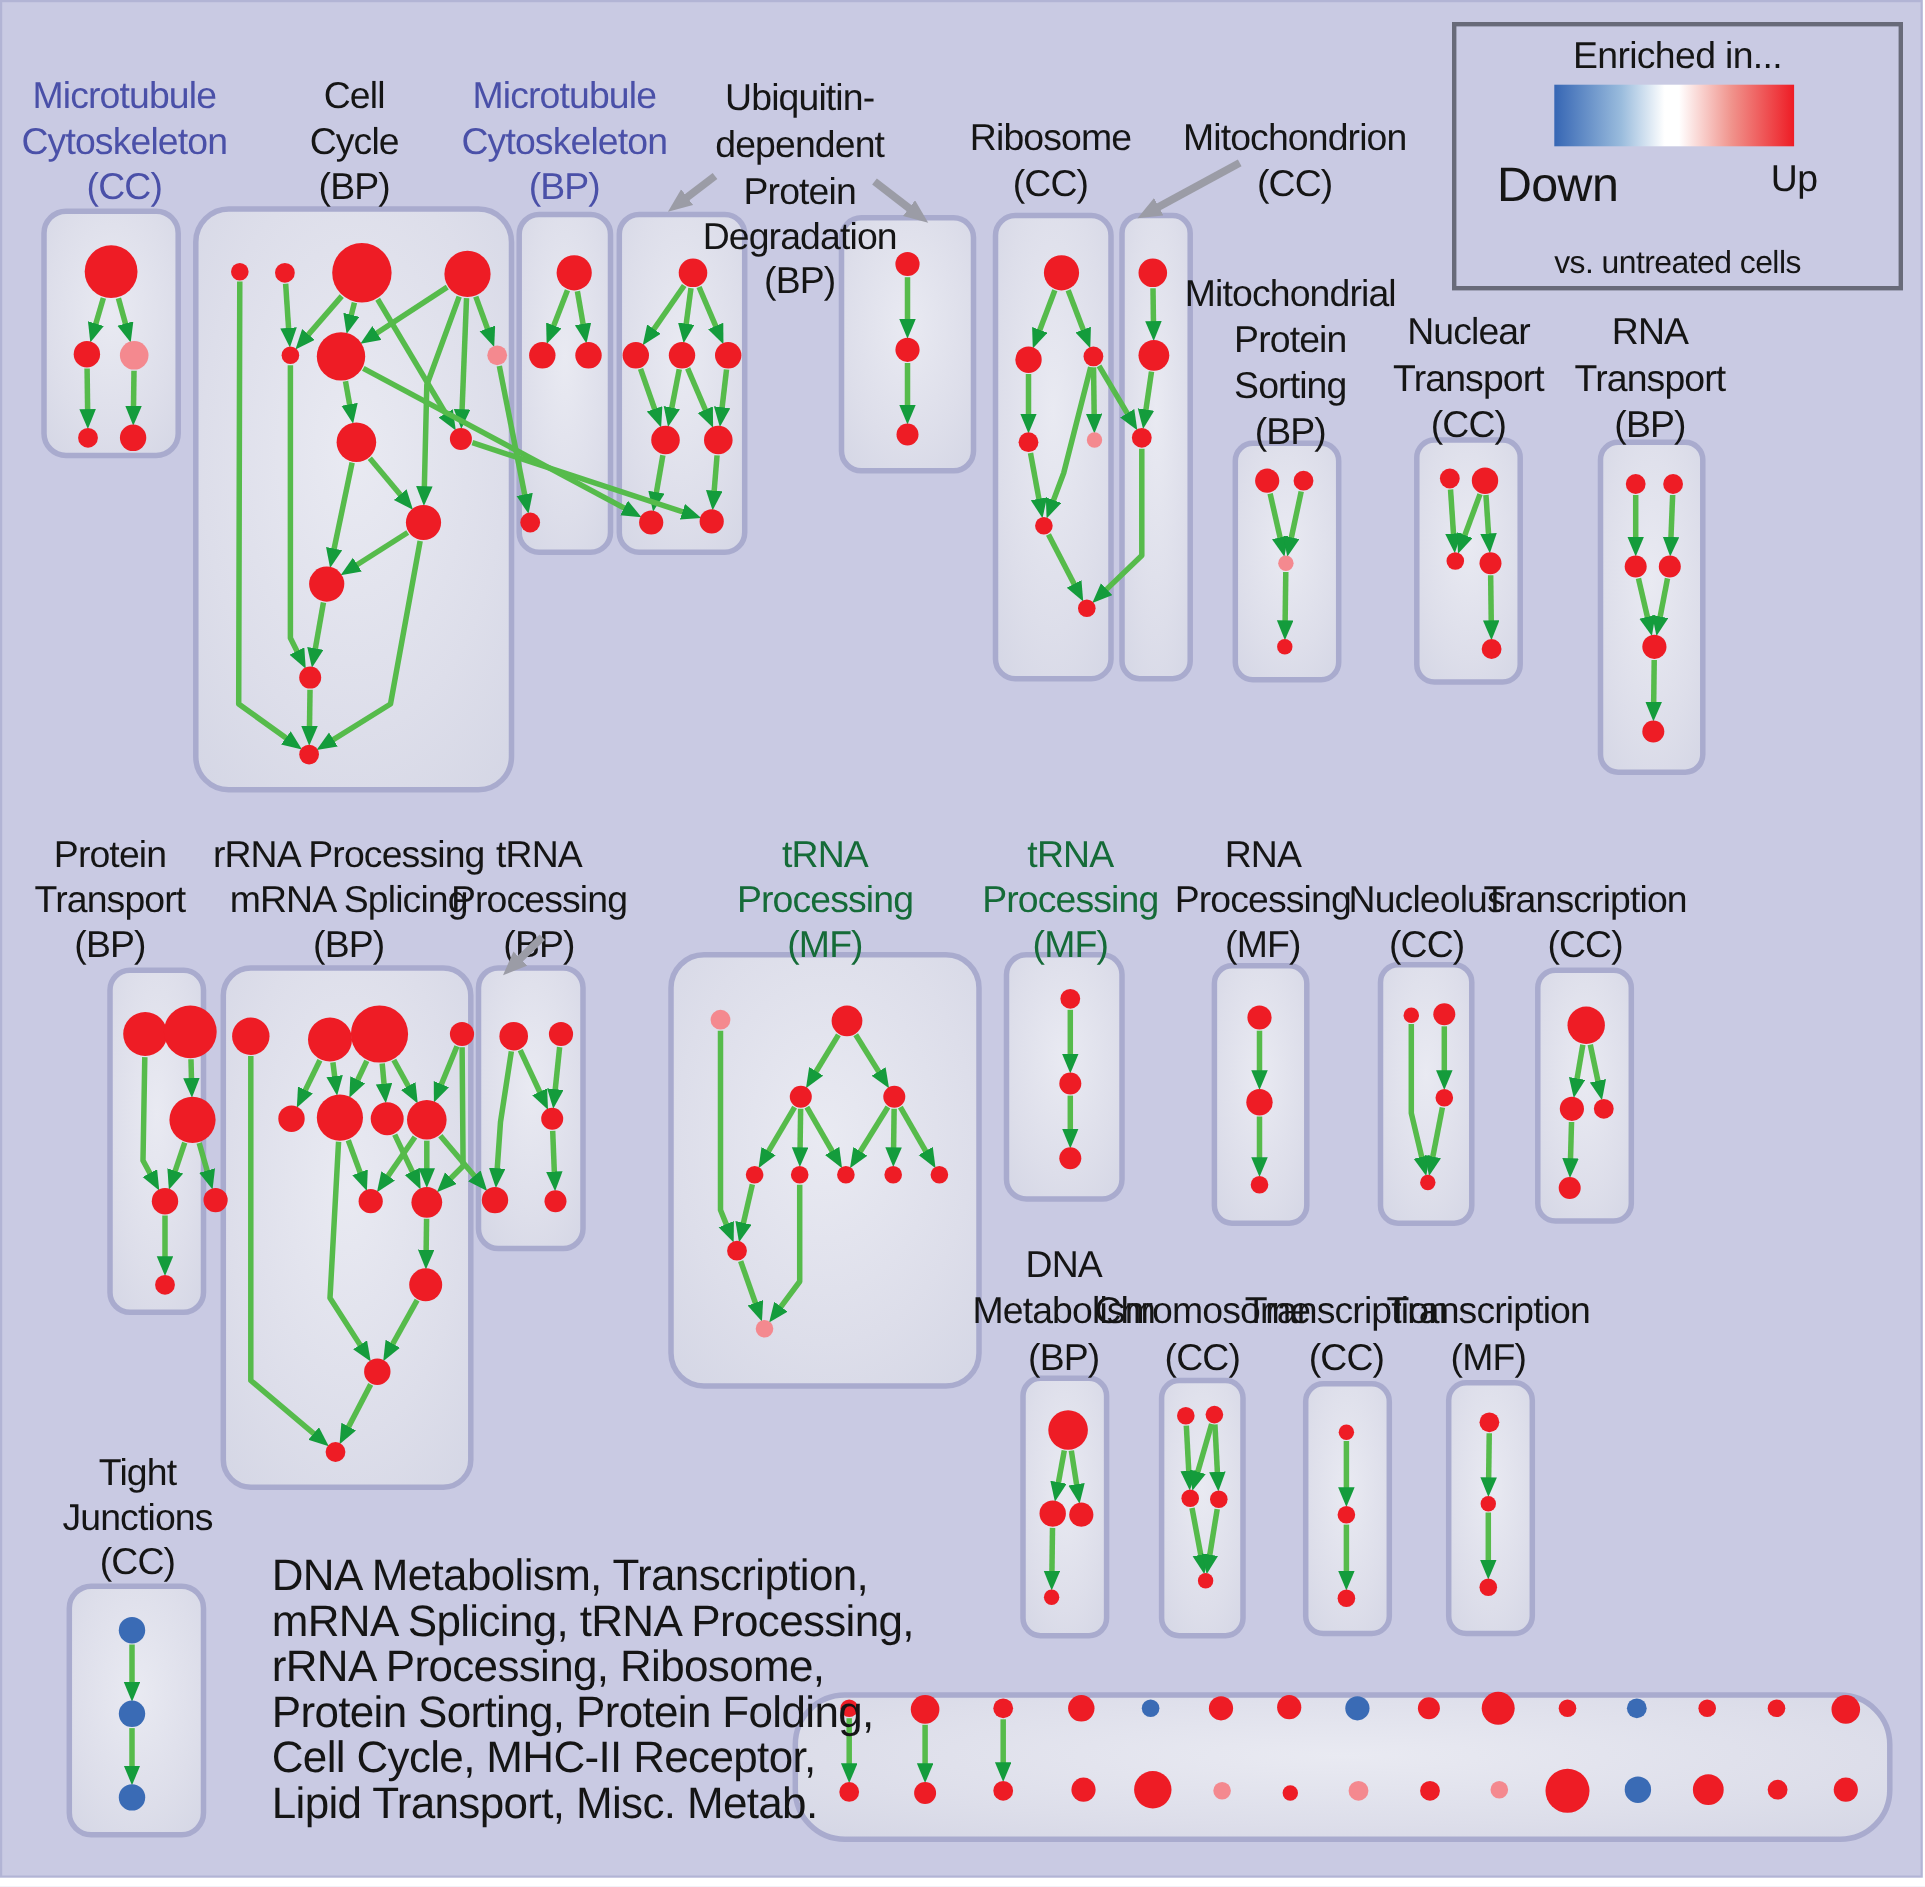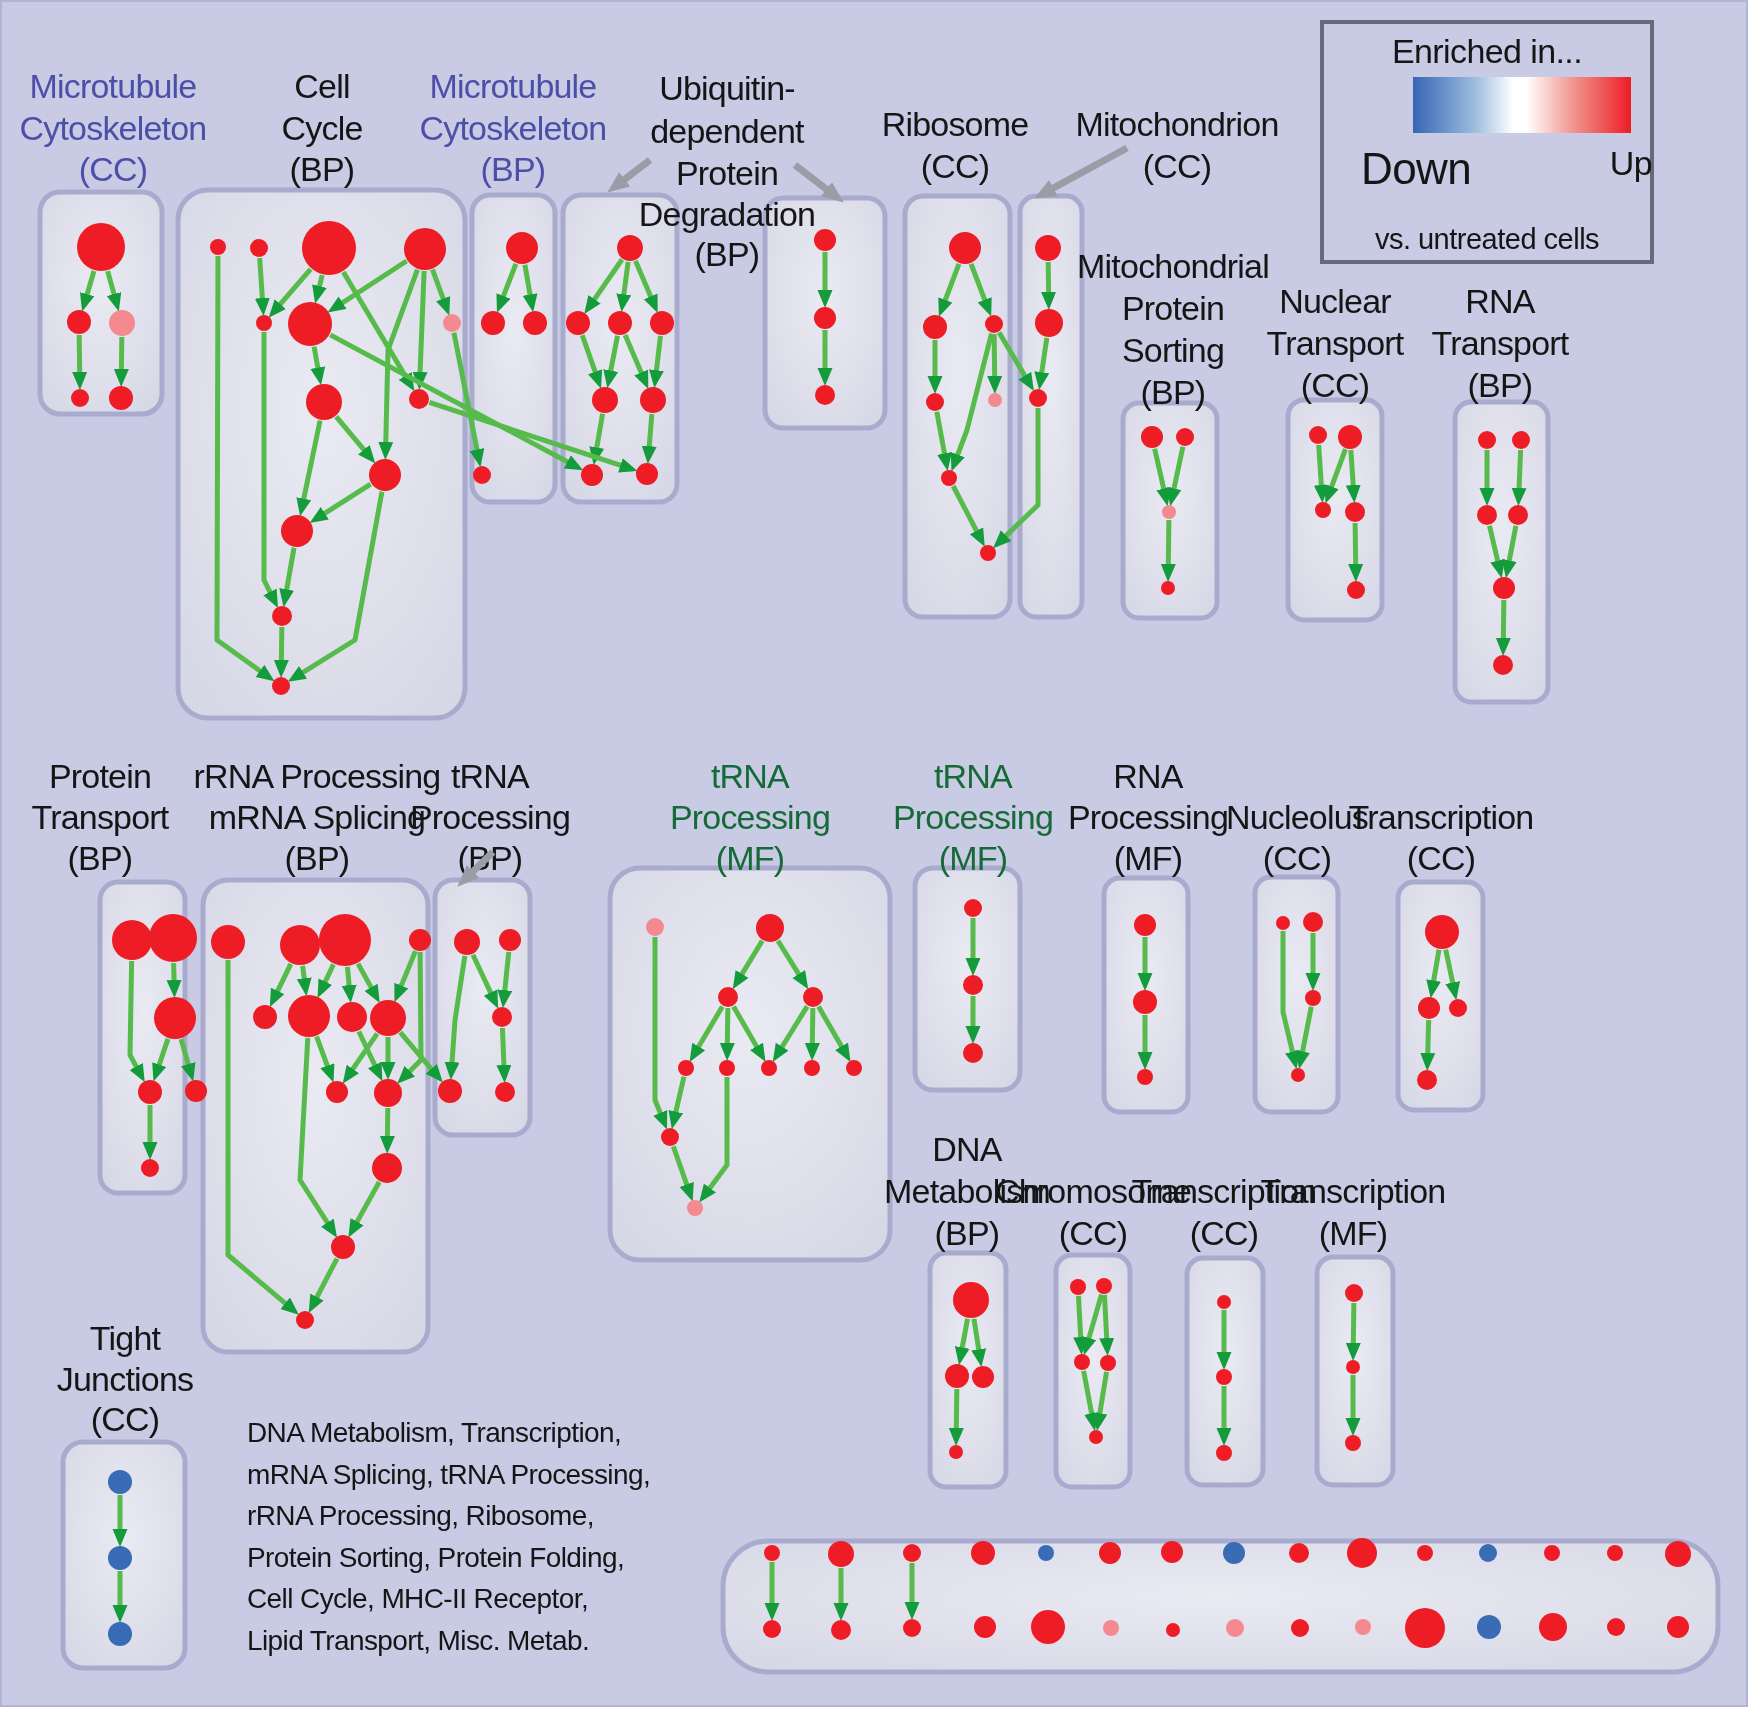--- a/index.html
+++ b/index.html
@@ -1,32 +1,32 @@
 <!DOCTYPE html>
 <html><head>
 <meta charset="utf-8">
 <style>
   html,body{margin:0;padding:0;background:#ffffff;}
   body{font-family:"Liberation Sans","DejaVu Sans",sans-serif;}
   .stage{position:relative;width:1750px;height:1715px;overflow:hidden;}
   .stage svg{position:absolute;left:0;top:0;}
-  .legend{position:absolute;left:1320px;top:20px;width:334px;height:244px;
+  .legend{position:absolute;left:1320px;top:20px;width:410px;height:244px;
           border:4px solid #686a79;box-sizing:border-box;color:#151515;}
   .legend-title{position:absolute;top:8px;width:100%;text-align:center;
           font-size:34px;letter-spacing:-0.6px;}
   .legend-bar{position:absolute;left:89px;top:53px;width:218px;height:56px;}
   .legend-down{position:absolute;left:92px;top:120px;transform:translateX(-50%);
           font-size:44px;letter-spacing:-0.6px;}
   .legend-up{position:absolute;left:307px;top:120px;transform:translateX(-50%);
           font-size:34px;letter-spacing:-0.6px;text-align:center;}
   .legend-sub1{position:absolute;top:164px;width:100%;text-align:center;
           font-size:29px;letter-spacing:-0.5px;}
   .legend-sub2{position:absolute;top:199px;width:100%;text-align:center;
           font-size:29px;letter-spacing:-0.5px;}
-  .annotation{position:absolute;left:247px;top:1412px;font-size:28px;
+  .annotation{position:absolute;left:247px;top:1412px;font-size:40px;
           line-height:41.5px;letter-spacing:-0.6px;color:#151515;white-space:pre-line;}
 </style>
 </head>
 <body>
 
 <div class="stage">
   <svg id="net" width="1750" height="1715" viewBox="0 0 1750 1715">
       <defs>
         <radialGradient id="boxg" cx="50%" cy="42%" r="80%">
           <stop offset="0%" stop-color="#e9eaf2"></stop>

